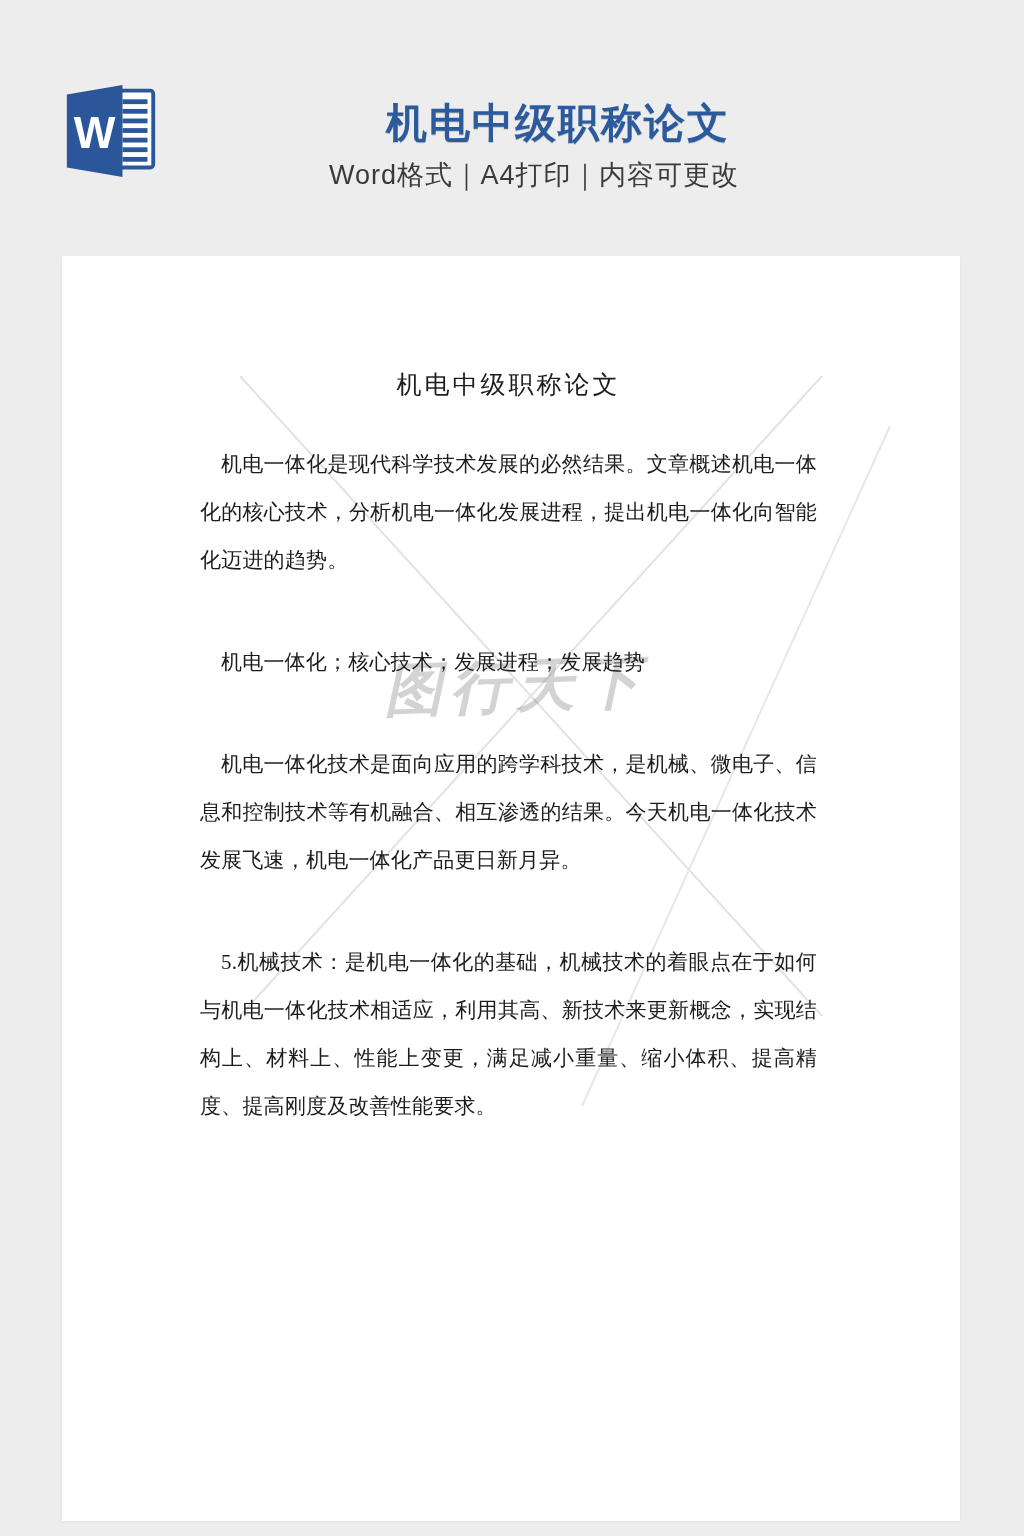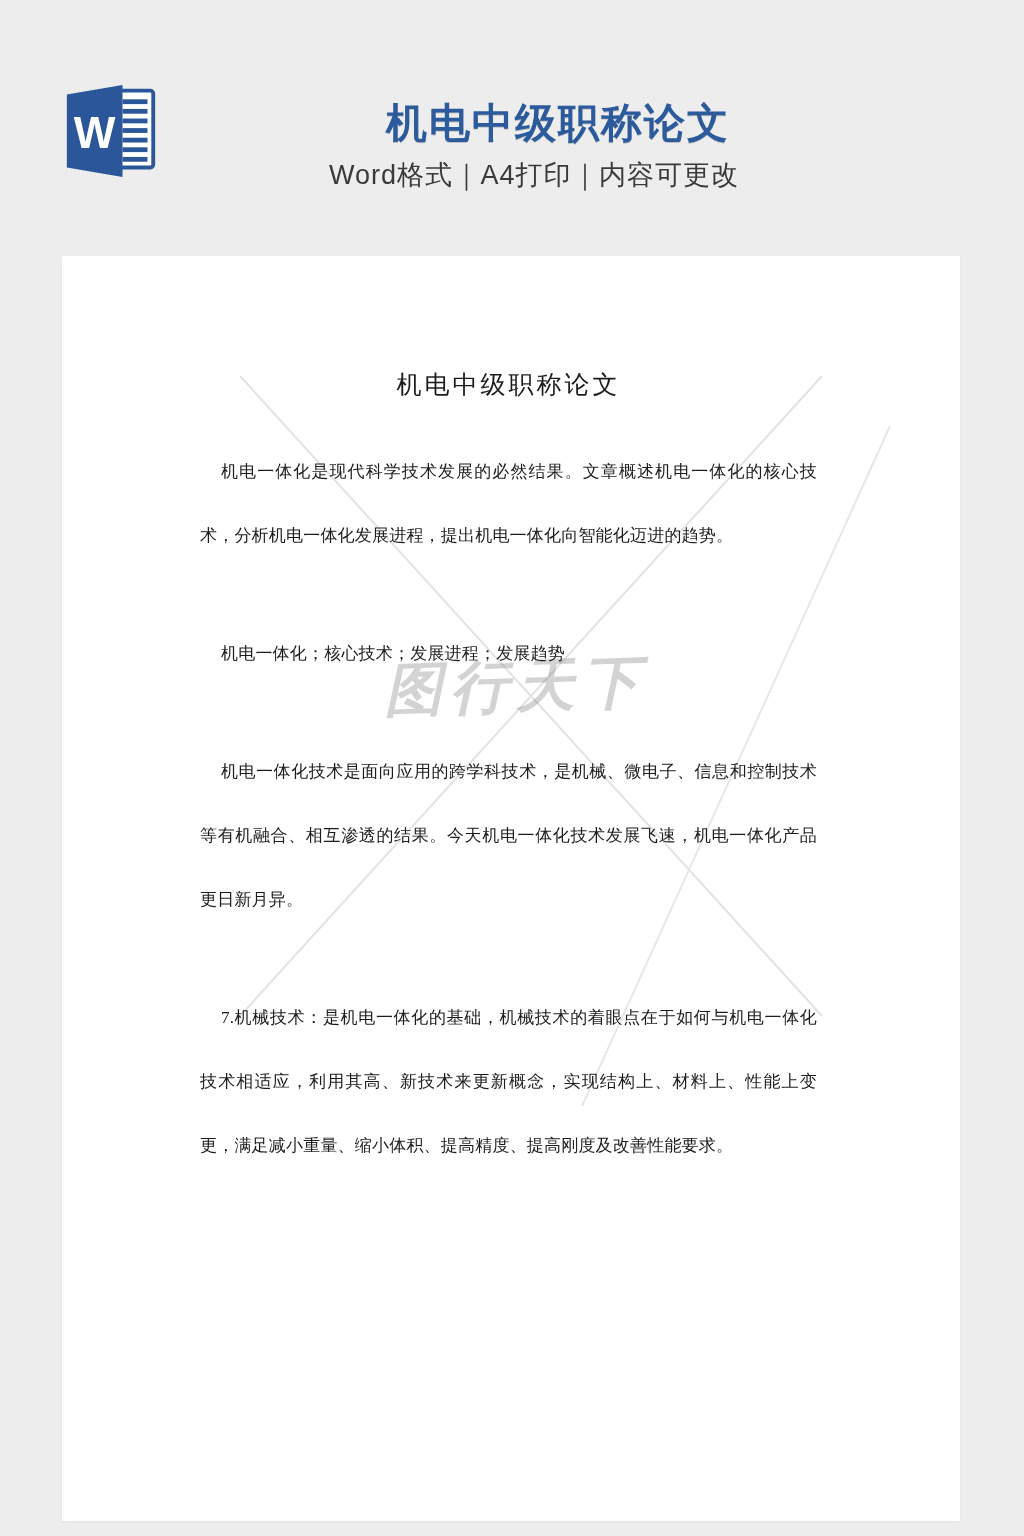--- a/index.html
+++ b/index.html
@@ -59,22 +59,22 @@
     font-size: 25px;
     font-weight: normal;
     line-height: 44px;
     text-align: center;
     margin-bottom: 33px;
     letter-spacing: 3px;
     position: relative;
     z-index: 2;
   }
   .doc-page p {
-    font-size: 17px;
-    line-height: 64px;
+    font-size: 21px;
+    line-height: 48px;
     text-align: justify;
     text-indent: 21px;
     letter-spacing: 0.2px;
     margin-bottom: 54px;
     position: relative;
     z-index: 2;
   }
 
   
   .watermark-lines {
@@ -135,14 +135,14 @@
     <line x1="828" y1="170" x2="520" y2="850" stroke="#e7e7e7" stroke-width="2"></line>
   </svg>
 
   <div class="watermark-text">图行天下</div>
 
   <h2 class="doc-title">机电中级职称论文</h2>
 
   <p>机电一体化是现代科学技术发展的必然结果。文章概述机电一体化的核心技术，分析机电一体化发展进程，提出机电一体化向智能化迈进的趋势。</p>
   <p>机电一体化；核心技术；发展进程；发展趋势</p>
   <p>机电一体化技术是面向应用的跨学科技术，是机械、微电子、信息和控制技术等有机融合、相互渗透的结果。今天机电一体化技术发展飞速，机电一体化产品更日新月异。</p>
-  <p>7.机械技术：是机电一体化的基础，机械技术的着眼点在于如何与机电一体化技术相适应，利用其高、新技术来更新概念，实现结构上、材料上、性能上变更，满足减小重量、缩小体积、提高精度、提高刚度及改善性能要求。</p>
+  <p>5.机械技术：是机电一体化的基础，机械技术的着眼点在于如何与机电一体化技术相适应，利用其高、新技术来更新概念，实现结构上、材料上、性能上变更，满足减小重量、缩小体积、提高精度、提高刚度及改善性能要求。</p>
 </main>
 
 </body></html>

